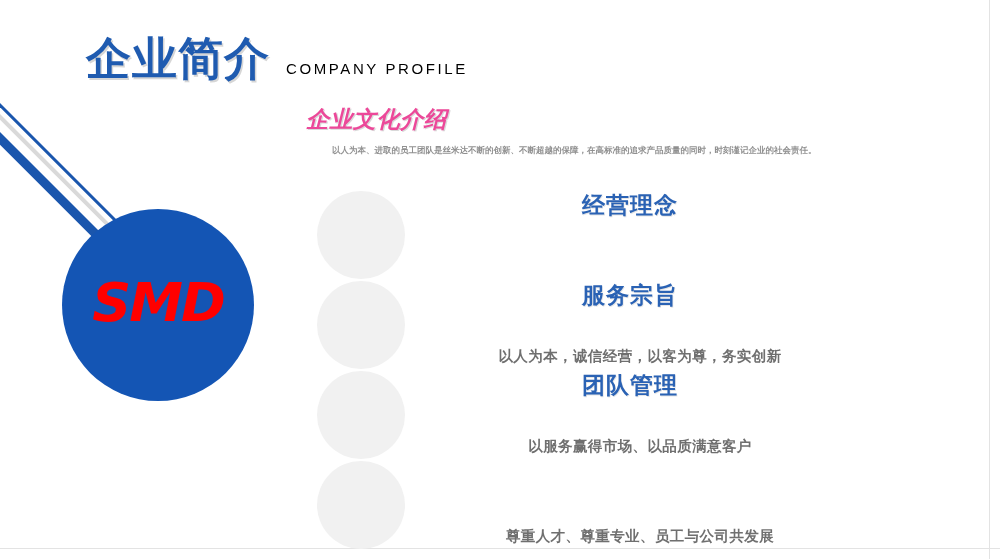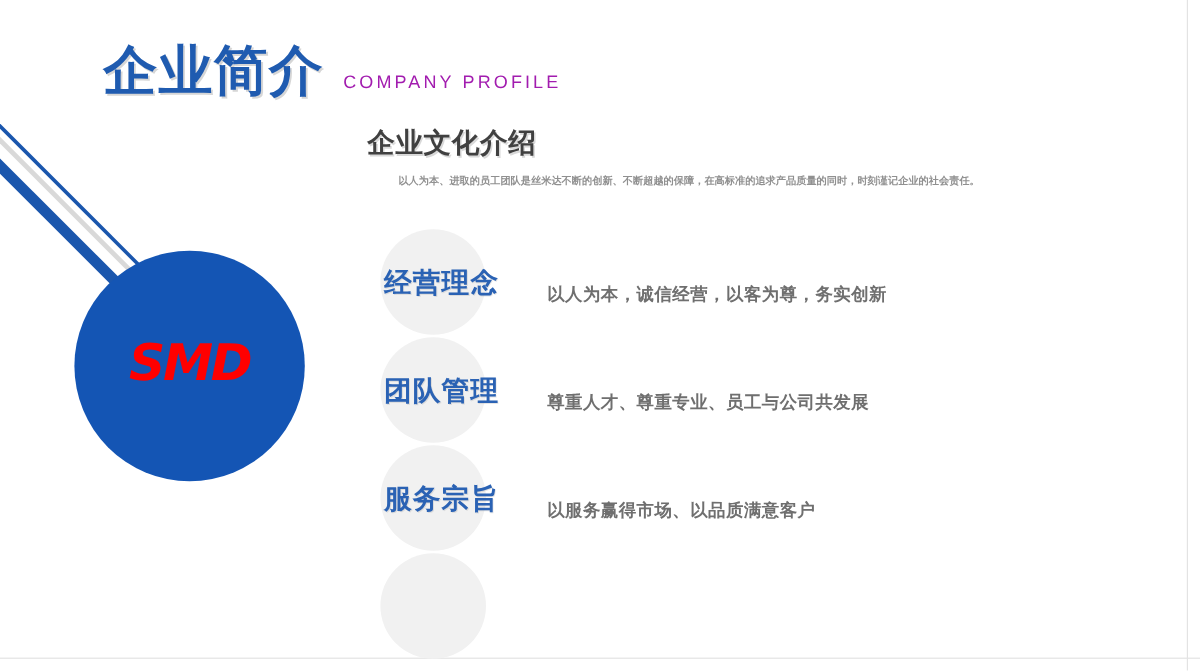--- a/index.html
+++ b/index.html
@@ -87,64 +87,65 @@
     font-weight: bold;
     color: #1f5bb0;
     letter-spacing: 1px;
     line-height: 1;
     text-shadow: 1.5px 1.5px 0 rgba(120,120,120,0.30);
   }
   .page-subtitle {
     margin-left: 16px;
     margin-bottom: 4px;
     font-size: 15px;
-    color: #a21caf;
+    color: #000000;
     letter-spacing: 2.6px;
     font-weight: 500;
     white-space: nowrap;
   }
 
   
   .logo-circle {
     position: absolute;
     left: 62px;
     top: 209px;
     width: 192px;
     height: 192px;
     border-radius: 50%;
     background: #1455b4;
     display: flex;
     align-items: center;
     justify-content: center;
   }
   .logo-text {
     font-family: "DejaVu Sans", sans-serif;
-    font-size: 42px;
+    font-size: 54px;
     font-weight: bold;
     font-style: italic;
     color: #ff0000;
     letter-spacing: -2px;
     line-height: 1;
     transform: translateY(-2px);
   }
 
   
   .culture {
     position: absolute;
     left: 306px;
     top: 106px;
     width: 600px;
   }
   .culture-heading {
     font-size: 23px;
     font-weight: bold;
-    color: #404040;
+    color: #ec4899;
     letter-spacing: 0.5px;
     line-height: 1.2;
     text-shadow: 1.2px 1.2px 0 rgba(120,120,120,0.28);
+    font-style: italic;
   }
   .culture-body {
     margin-top: 9px;
     font-size: 8.5px;
     color: #909090;
     line-height: 1.85;
     text-indent: 26px;
     width: 594px;
     font-weight: bold;
   }
@@ -154,20 +155,21 @@
     position: absolute;
     left: 300px;
     top: 190px;
     width: 660px;
   }
   .value-row {
     position: relative;
     height: 90px;
     display: flex;
     align-items: center;
+    flex-direction: column;
   }
   .value-bubble {
     position: absolute;
     left: 17px;
     top: 1px;
     width: 88px;
     height: 88px;
     border-radius: 50%;
     background: #f1f1f1;
   }
@@ -232,29 +234,29 @@
   <div class="values">
 
     <div class="value-row">
       <div class="value-bubble"></div>
       <div class="value-label">经营理念</div>
       <div class="value-desc">以人为本，诚信经营，以客为尊，务实创新</div>
     </div>
 
     <div class="value-row">
       <div class="value-bubble"></div>
+      <div class="value-label">服务宗旨</div>
+      <div class="value-desc">以服务赢得市场、以品质满意客户</div>
+    </div>
+
+    <div class="value-row">
+      <div class="value-bubble"></div>
       <div class="value-label">团队管理</div>
       <div class="value-desc">尊重人才、尊重专业、员工与公司共发展</div>
     </div>
 
     <div class="value-row">
       <div class="value-bubble"></div>
-      <div class="value-label">服务宗旨</div>
-      <div class="value-desc">以服务赢得市场、以品质满意客户</div>
-    </div>
-
-    <div class="value-row">
-      <div class="value-bubble"></div>
     </div>
 
   </div>
 
 </div>
 
 </body></html>

